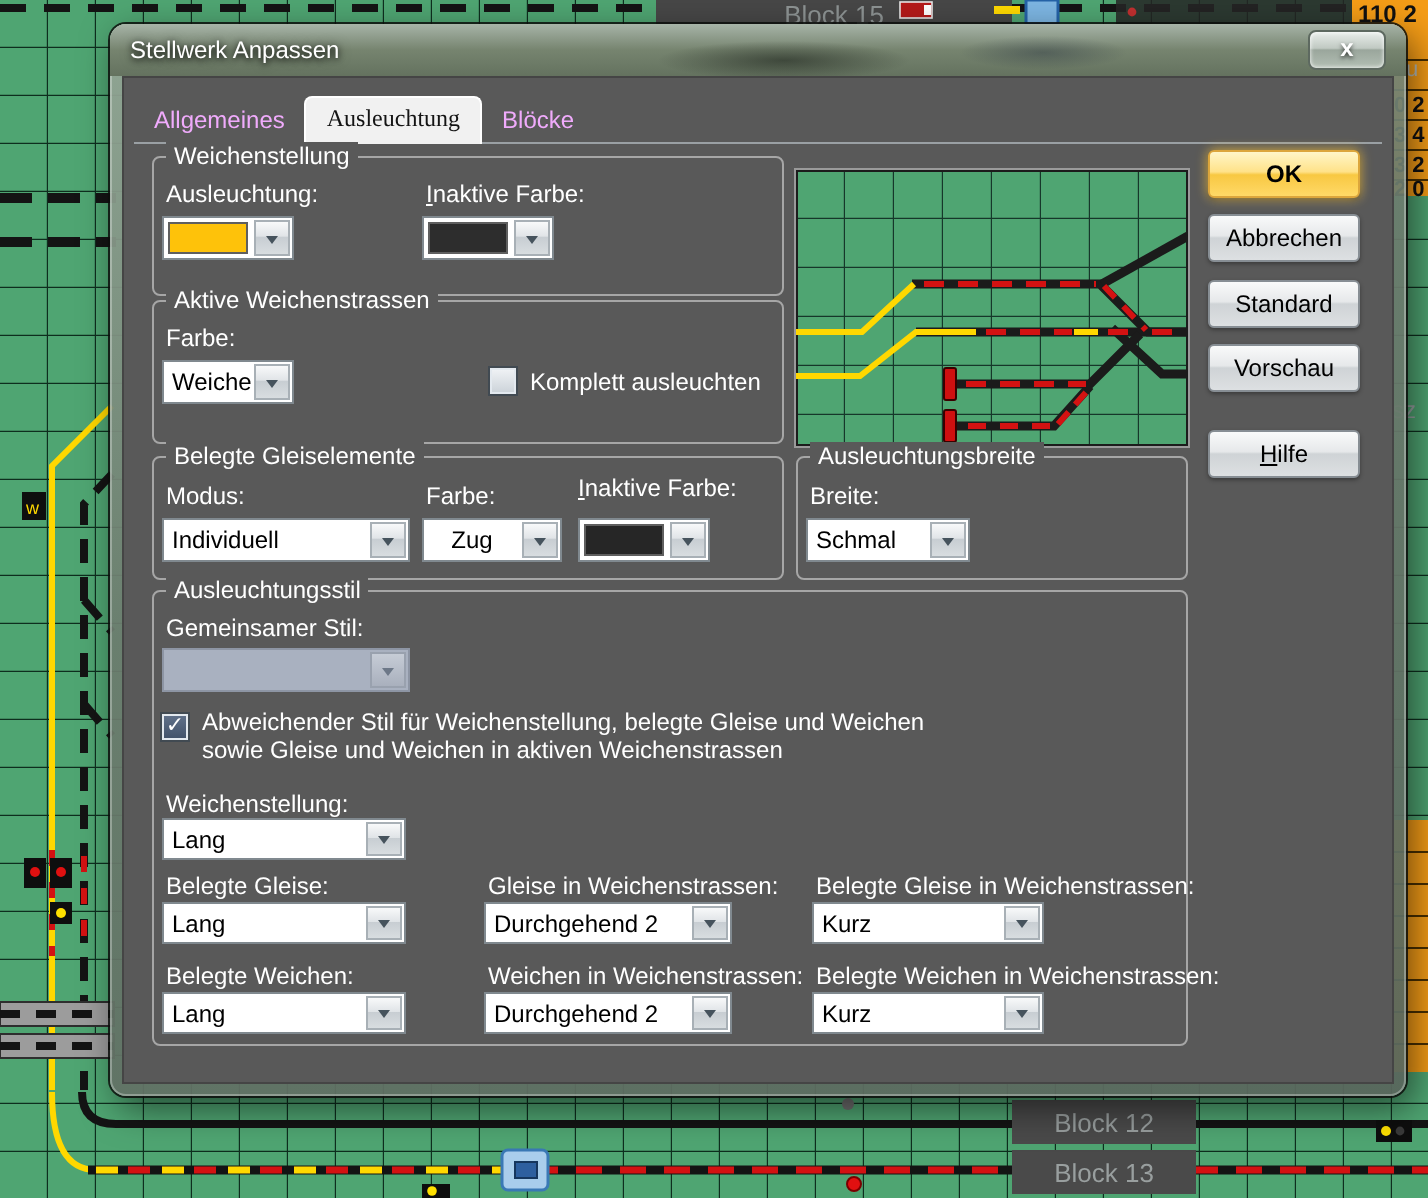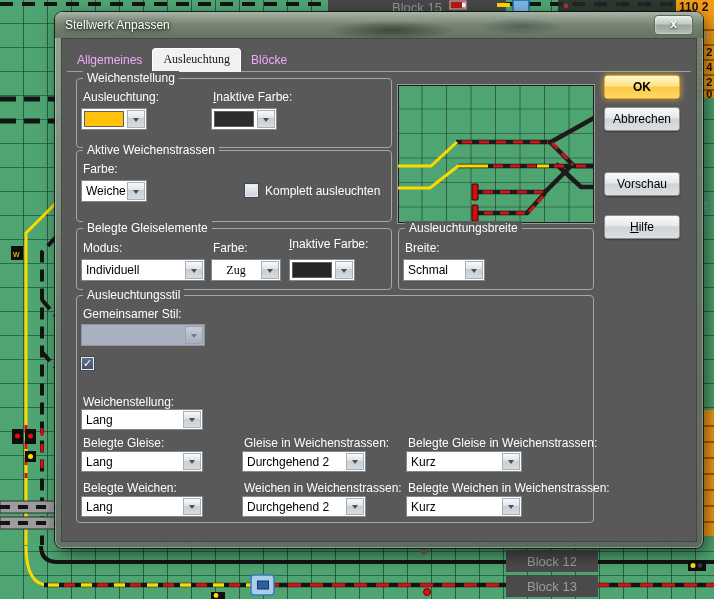--- a/index.html
+++ b/index.html
@@ -254,21 +254,21 @@
     <div class="grp" style="left:14px;top:189px;width:314px;height:60px;">
       <span class="gt">Belegte Gleiselemente</span>
       <span class="lbl" style="left:6px;top:12px;">Modus:</span>
       <div class="combo" style="left:4px;top:30px;width:124px;">
         <div class="cval">Individuell</div>
         <div class="cbtn">
             <div class="arrow"></div>
           </div>
       </div>
       <span class="lbl" style="left:136px;top:12px;">Farbe:</span>
-      <div class="combo" style="left:134px;top:30px;width:70px;font-family:Liberation Serif, serif;">
+      <div class="combo" style="left:134px;top:30px;width:70px;">
         <div class="cval center">Zug</div>
         <div class="cbtn">
             <div class="arrow"></div>
           </div>
       </div>
       <span class="lbl ufl" style="left:212px;top:8px;">Inaktive Farbe:</span>
       <div class="combo" style="left:212px;top:30px;width:66px;">
         <div class="swrect" style="background-color: rgb(38, 38, 38);"></div>
         <div class="cbtn">
             <div class="arrow"></div>
@@ -293,20 +293,21 @@
       <div class="combo disabled" style="left:4px;top:28px;width:124px;">
         <div class="cval"></div>
         <div class="cbtn">
             <div class="arrow"></div>
           </div>
       </div>
 
       <div class="cb checked" style="left:4px;top:61px;">
         <span>✓</span>
       </div>
+      <span class="lbl" style="left:24px;top:58px;width:380px;white-space:normal;line-height:14px;">Abweichender Stil für Weichenstellung, belegte Gleise und Weichen sowie Gleise und Weichen in aktiven Weichenstrassen</span>
 
       <span class="lbl" style="left:6px;top:99px;">Weichenstellung:</span>
       <div class="combo" style="left:4px;top:113px;width:122px;height:21px;">
         <div class="cval">Lang</div>
         <div class="cbtn">
             <div class="arrow"></div>
           </div>
       </div>
 
       <span class="lbl" style="left:6px;top:140px;">Belegte Gleise:</span>
@@ -349,17 +350,18 @@
       <div class="combo" style="left:329px;top:200px;width:116px;height:21px;">
         <div class="cval">Kurz</div>
         <div class="cbtn">
             <div class="arrow"></div>
           </div>
       </div>
     </div>
 
     <div class="pbtn default" style="top:36px;">OK</div>
     <div class="pbtn" style="top:68px;">Abbrechen</div>
+    <div class="pbtn" style="top:101px;">Standard</div>
     <div class="pbtn" style="top:133px;">Vorschau</div>
     <div class="pbtn" style="top:176px;"><span class="ufl">Hilfe</span></div>
 
   </div>
 </div>
 
 </body></html>

